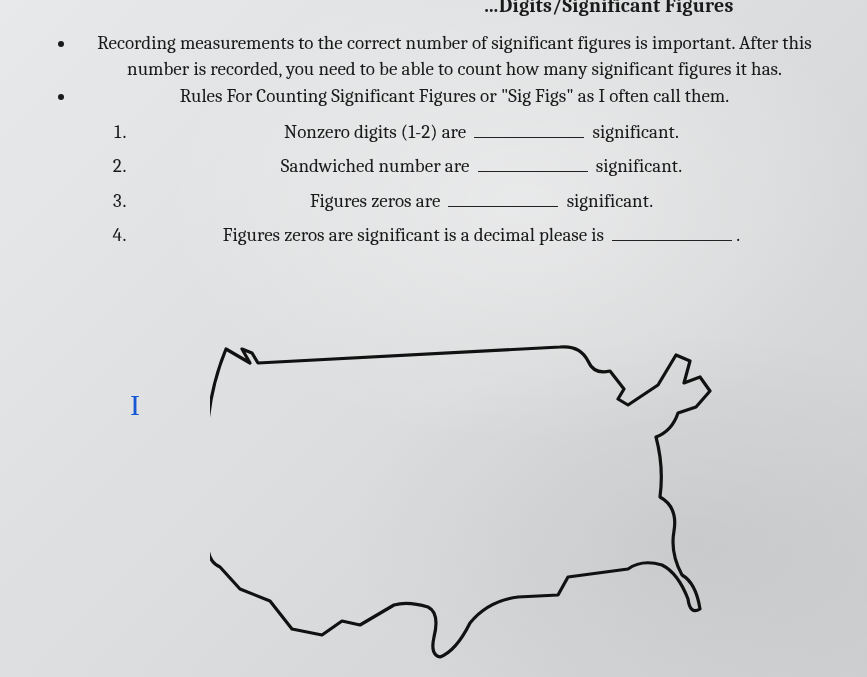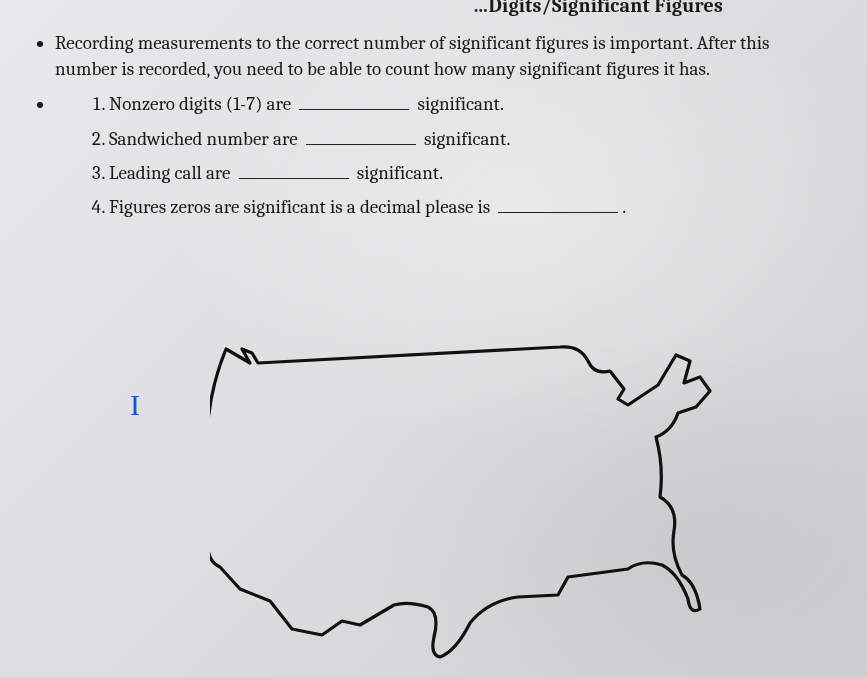--- a/index.html
+++ b/index.html
@@ -13,40 +13,41 @@
   }
   
   .sheen{
     position:absolute;inset:0;
     background:radial-gradient(ellipse 600px 400px at 60% 30%,rgba(255,255,255,.35),transparent 60%),
                radial-gradient(ellipse 500px 300px at 80% 80%,rgba(0,0,0,.05),transparent 70%);
     pointer-events:none;
   }
   .page{
     position:absolute;inset:0;
-    padding:0 34px 0 33px;
+    padding:0 34px 0 54px;
     box-sizing:border-box;
   }
   .title-frag{
     font-weight:700;
     font-size:20px;
     text-align:center;
     margin-top:-6px;
     letter-spacing:.2px;
   }
   .title-clip{
     display:inline-block;
     padding-left:330px; 
   }
   ul.bullets{
     list-style:disc;
     margin:14px 0 0 0;
     padding-left:22px;
     font-size:19px;
     line-height:1.35;
+    text-align:center;
   }
   ul.bullets>li{margin-bottom:2px}
   ol.rules{
     margin:6px 0 0 28px;
     padding-left:26px;
     font-size:19px;
     line-height:1.7;
   }
   ol.rules>li{margin-bottom:2px}
   .blank{
@@ -85,30 +86,30 @@
 <div class="sheen"></div>
 
 <div class="page">
 
   <div class="title-frag">
     <span class="title-clip">…Digits/Significant Figures</span>
   </div>
 
   <ul class="bullets">
     <li><span>Recording measurements to the correct number of significant figures is important. After this number is recorded, you need to be able to count how many significant figures it has.</span></li>
-    <li>
+    <li><span>Rules For Counting Significant Figures or "Sig Figs" as I often call them.</span>
       <ol class="rules">
         <li>
-          <span>Nonzero digits (1-7) are </span><span class="blank"></span><span> significant.</span>
+          <span>Nonzero digits (1-2) are </span><span class="blank"></span><span> significant.</span>
         </li>
         <li>
           <span>Sandwiched number are </span><span class="blank"></span><span> significant.</span>
         </li>
         <li>
-          <span>Leading call are </span><span class="blank"></span><span> significant.</span>
+          <span>Figures zeros are </span><span class="blank"></span><span> significant.</span>
         </li>
         <li>
           <span>Figures zeros are significant is a decimal please is </span><span class="blank wide"></span><span>.</span>
         </li>
       </ol>
     </li>
   </ul>
 
   <div class="cursor">I</div>
 

